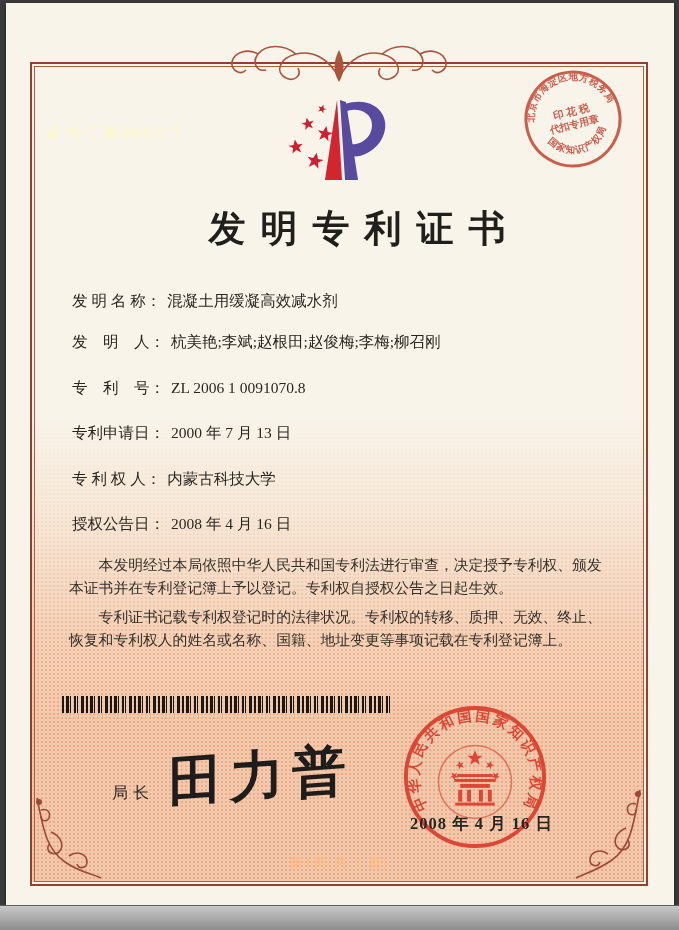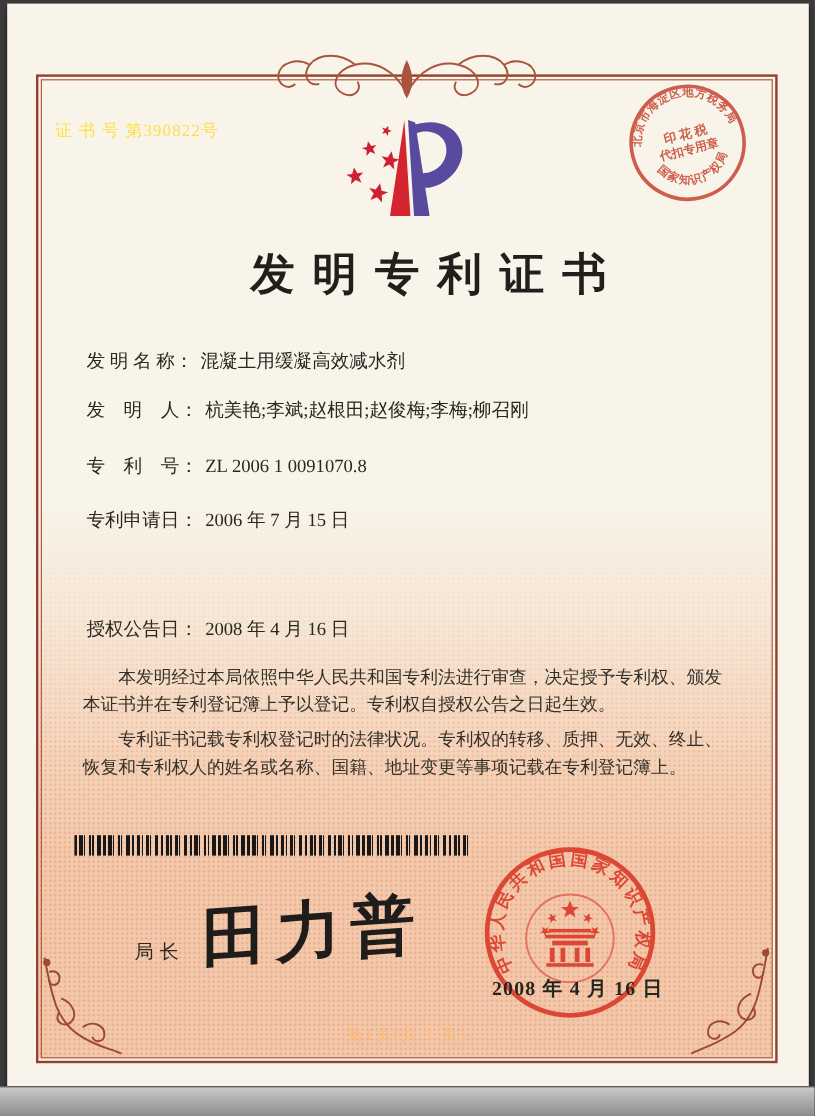--- a/index.html
+++ b/index.html
@@ -20,21 +20,21 @@
       linear-gradient(#f5cdb0,#f3c7a9);
     background-size:4px 4px,100% 100%;
     -webkit-mask-image:linear-gradient(180deg,transparent 0%,rgba(0,0,0,.3) 20%,rgba(0,0,0,.85) 48%,#000 62%);
     mask-image:linear-gradient(180deg,transparent 0%,rgba(0,0,0,.3) 20%,rgba(0,0,0,.85) 48%,#000 62%);}
 
   
   .frame{position:absolute;left:30px;top:62px;width:614px;height:820px;
          border:2px solid #93402f;}
   .frame::after{content:"";position:absolute;inset:2px;border:1px solid #ad5d42;}
 
-  .cert-no{left:46px;top:100px;font-size:14px;letter-spacing:1px;color:#fde047;}
+  .cert-no{left:46px;top:124px;font-size:14px;letter-spacing:1px;color:#fef9c3;}
   .title{left:0;right:0;top:204px;text-align:center;font-size:37px;font-weight:700;
          letter-spacing:15px;text-indent:15px;color:#211f1c;padding-left:35px;}
 
   .field{left:72px;font-size:15.5px;color:#2a2620;white-space:nowrap;}
   .field .lbl{display:inline-block;}
   .field .val{margin-left:6px;}
   .f0{top:291px}.f1{top:332px}.f2{top:378px}.f3{top:423px}.f4{top:469px}.f5{top:514px}
 
   .body-text{left:64px;top:549px;width:552px;font-size:14.8px;line-height:23.4px;color:#33302a;}
   .body-text p{margin:5px;text-indent:2em;}
@@ -139,21 +139,24 @@
   <div class="abs field f0">
     <span class="lbl">发 明 名 称：</span><span class="val">混凝土用缓凝高效减水剂</span>
   </div>
   <div class="abs field f1">
     <span class="lbl">发　明　人：</span><span class="val">杭美艳;李斌;赵根田;赵俊梅;李梅;柳召刚</span>
   </div>
   <div class="abs field f2">
     <span class="lbl">专　利　号：</span><span class="val">ZL 2006 1 0091070.8</span>
   </div>
   <div class="abs field f3">
-    <span class="lbl">专利申请日：</span><span class="val">2006 年 7 月 15 日</span>
+    <span class="lbl">专利申请日：</span><span class="val">2000 年 7 月 13 日</span>
+  </div>
+  <div class="abs field f4">
+    <span class="lbl">专 利 权 人：</span><span class="val">内蒙古科技大学</span>
   </div>
   <div class="abs field f5">
     <span class="lbl">授权公告日：</span><span class="val">2008 年 4 月 16 日</span>
   </div>
 
   <div class="abs body-text">
     <p>本发明经过本局依照中华人民共和国专利法进行审查，决定授予专利权、颁发本证书并在专利登记簿上予以登记。专利权自授权公告之日起生效。</p>
     <p>专利证书记载专利权登记时的法律状况。专利权的转移、质押、无效、终止、恢复和专利权人的姓名或名称、国籍、地址变更等事项记载在专利登记簿上。</p>
   </div>
 

